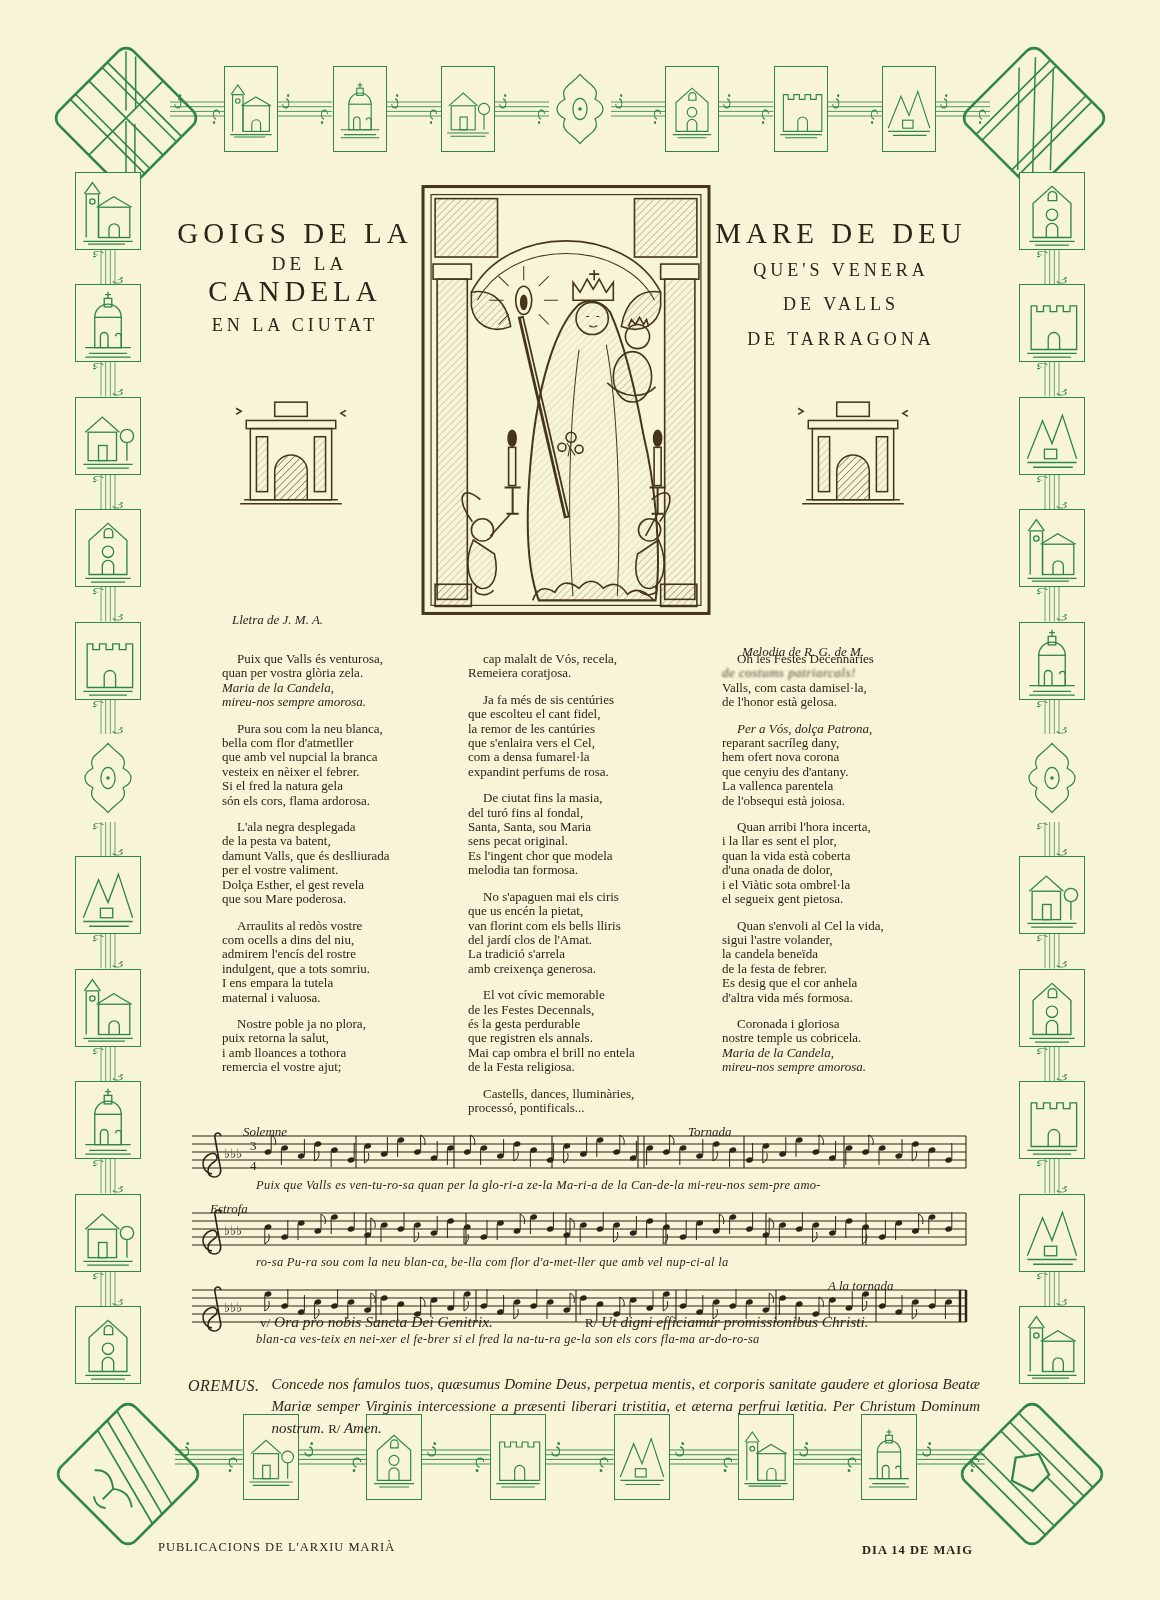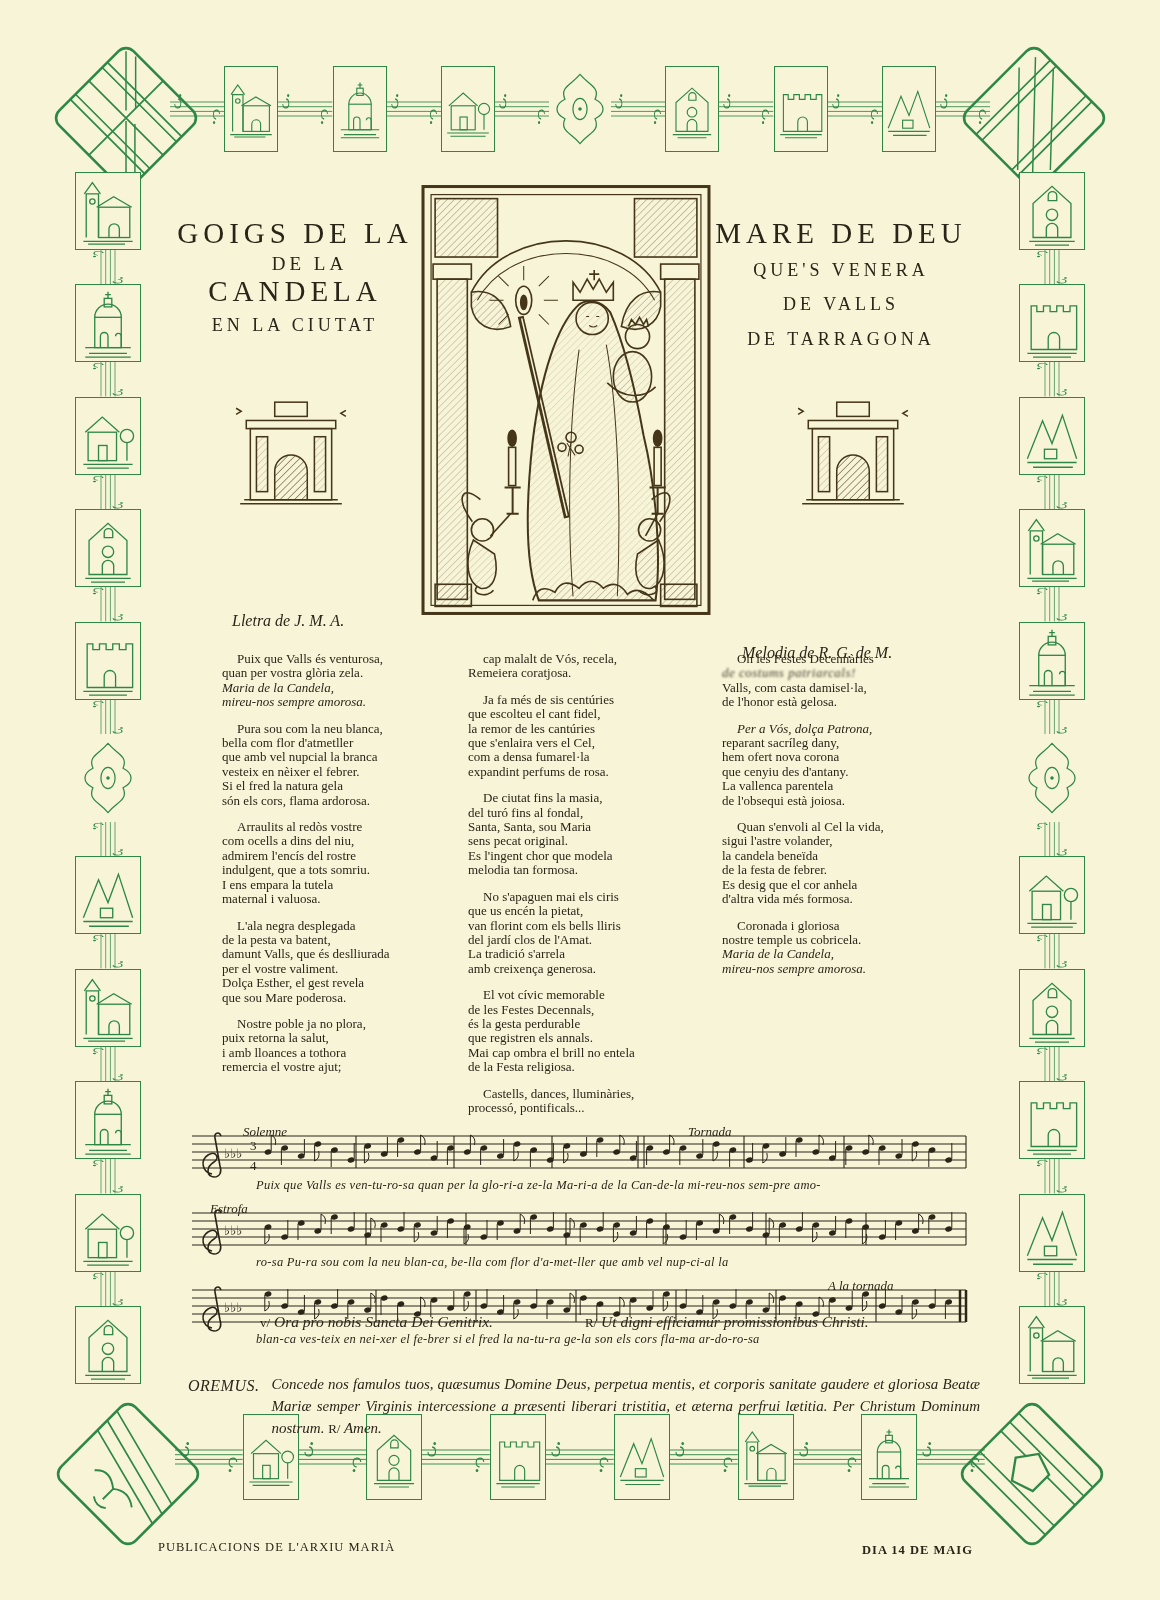--- a/index.html
+++ b/index.html
@@ -37,21 +37,21 @@
   .t-big{font-size:29px;line-height:1.35;}
   .t-mix .sm{font-size:19px;letter-spacing:4px;margin-left:29px;}
   .t-mix .bg{font-size:29px;}
   .t-med{font-size:18px;letter-spacing:4px;line-height:1.9;}
 
   
   .madonna{position:absolute;left:420px;top:183px;width:292px;height:434px;}
   .portal{position:absolute;width:122px;height:110px;}
   .portal-left{left:230px;top:398px;}
   .portal-right{left:792px;top:398px;}
-  .caption{position:absolute;font-style:italic;font-size:16px;}
+  .caption{position:absolute;font-style:italic;font-size:13px;}
   .caption-left{left:232px;top:612px;}
   .caption-right{left:742px;top:644px;}
 
   
   .verse-col{position:absolute;top:652px;font-size:13px;line-height:14.4px;}
   .col0{left:222px;width:242px;}
   .col1{left:468px;width:240px;}
   .col2{left:722px;width:248px;}
   .stanza{margin:0 0 12px 0;text-indent:15px;}
   .stanza .i{font-style:italic;}
@@ -624,35 +624,36 @@
   <svg class="portal portal-right" viewBox="0 0 120 108">
       <use href="#sym-portal"></use>
     </svg>
 
   <div class="caption caption-left">Lletra de J. M. A.</div>
   <div class="caption caption-right">Melodia de R. G. de M.</div>
 
   <div class="verse-col col0">
       <p class="stanza"><span>Puix que Valls és venturosa,</span><br><span>quan per vostra glòria zela.</span><br><span class="i">Maria de la Candela,</span><br><span class="i">mireu-nos sempre amorosa.</span></p>
       <p class="stanza"><span>Pura sou com la neu blanca,</span><br><span>bella com flor d'atmetller</span><br><span>que amb vel nupcial la branca</span><br><span>vesteix en nèixer el febrer.</span><br><span>Si el fred la natura gela</span><br><span>són els cors, flama ardorosa.</span></p>
+      <p class="stanza"><span>L'ala negra desplegada</span><br><span>de la pesta va batent,</span><br><span>damunt Valls, que és deslliurada</span><br><span>per el vostre valiment.</span><br><span>Dolça Esther, el gest revela</span><br><span>que sou Mare poderosa.</span></p>
       <p class="stanza"><span>Arraulits al redòs vostre</span><br><span>com ocells a dins del niu,</span><br><span>admirem l'encís del rostre</span><br><span>indulgent, que a tots somriu.</span><br><span>I ens empara la tutela</span><br><span>maternal i valuosa.</span></p>
-      <p class="stanza"><span>L'ala negra desplegada</span><br><span>de la pesta va batent,</span><br><span>damunt Valls, que és deslliurada</span><br><span>per el vostre valiment.</span><br><span>Dolça Esther, el gest revela</span><br><span>que sou Mare poderosa.</span></p>
       <p class="stanza"><span>Nostre poble ja no plora,</span><br><span>puix retorna la salut,</span><br><span>i amb lloances a tothora</span><br><span>remercia el vostre ajut;</span></p>
     </div>
   <div class="verse-col col1">
       <p class="stanza"><span>cap malalt de Vós, recela,</span><br><span>Remeiera coratjosa.</span></p>
       <p class="stanza"><span>Ja fa més de sis centúries</span><br><span>que escolteu el cant fidel,</span><br><span>la remor de les cantúries</span><br><span>que s'enlaira vers el Cel,</span><br><span>com a densa fumarel·la</span><br><span>expandint perfums de rosa.</span></p>
       <p class="stanza"><span>De ciutat fins la masia,</span><br><span>del turó fins al fondal,</span><br><span>Santa, Santa, sou Maria</span><br><span>sens pecat original.</span><br><span>Es l'ingent chor que modela</span><br><span>melodia tan formosa.</span></p>
       <p class="stanza"><span>No s'apaguen mai els ciris</span><br><span>que us encén la pietat,</span><br><span>van florint com els bells lliris</span><br><span>del jardí clos de l'Amat.</span><br><span>La tradició s'arrela</span><br><span>amb creixença generosa.</span></p>
       <p class="stanza"><span>El vot cívic memorable</span><br><span>de les Festes Decennals,</span><br><span>és la gesta perdurable</span><br><span>que registren els annals.</span><br><span>Mai cap ombra el brill no entela</span><br><span>de la Festa religiosa.</span></p>
       <p class="stanza"><span>Castells, dances, lluminàries,</span><br><span>processó, pontificals...</span></p>
     </div>
   <div class="verse-col col2">
       <p class="stanza"><span>Oh les Festes Decennàries</span><br><span class="s">de costums patriarcals!</span><br><span>Valls, com casta damisel·la,</span><br><span>de l'honor està gelosa.</span></p>
       <p class="stanza"><span class="i">Per a Vós, dolça Patrona,</span><br><span>reparant sacríleg dany,</span><br><span>hem ofert nova corona</span><br><span>que cenyiu des d'antany.</span><br><span>La vallenca parentela</span><br><span>de l'obsequi està joiosa.</span></p>
+      <p class="stanza"><span>Quan arribi l'hora incerta,</span><br><span>i la llar es sent el plor,</span><br><span>quan la vida està coberta</span><br><span>d'una onada de dolor,</span><br><span>i el Viàtic sota ombrel·la</span><br><span>el segueix gent pietosa.</span></p>
       <p class="stanza"><span>Quan s'envoli al Cel la vida,</span><br><span>sigui l'astre volander,</span><br><span>la candela beneïda</span><br><span>de la festa de febrer.</span><br><span>Es desig que el cor anhela</span><br><span>d'altra vida més formosa.</span></p>
       <p class="stanza"><span>Coronada i gloriosa</span><br><span>nostre temple us cobricela.</span><br><span class="i">Maria de la Candela,</span><br><span class="i">mireu-nos sempre amorosa.</span></p>
     </div>
 
   <div class="music">
       <div class="stave">
         <div class="stave-label" style="left: 55px;">Solemne</div>
         <div class="stave-label" style="left: 500px;">Tornada</div>
         <svg viewBox="0 0 782 50" class="staff-svg">
           <path d="M4,8 H778 M4,16 H778 M4,24 H778 M4,32 H778 M4,40 H778 " stroke="#2b2518" fill="none" stroke-width="1"></path>

